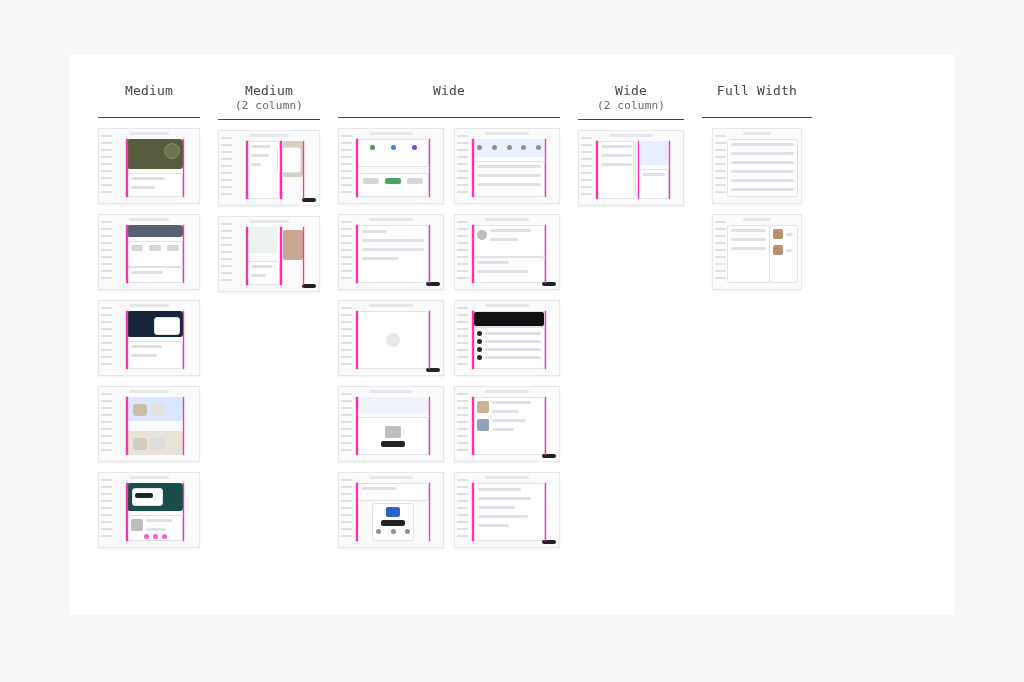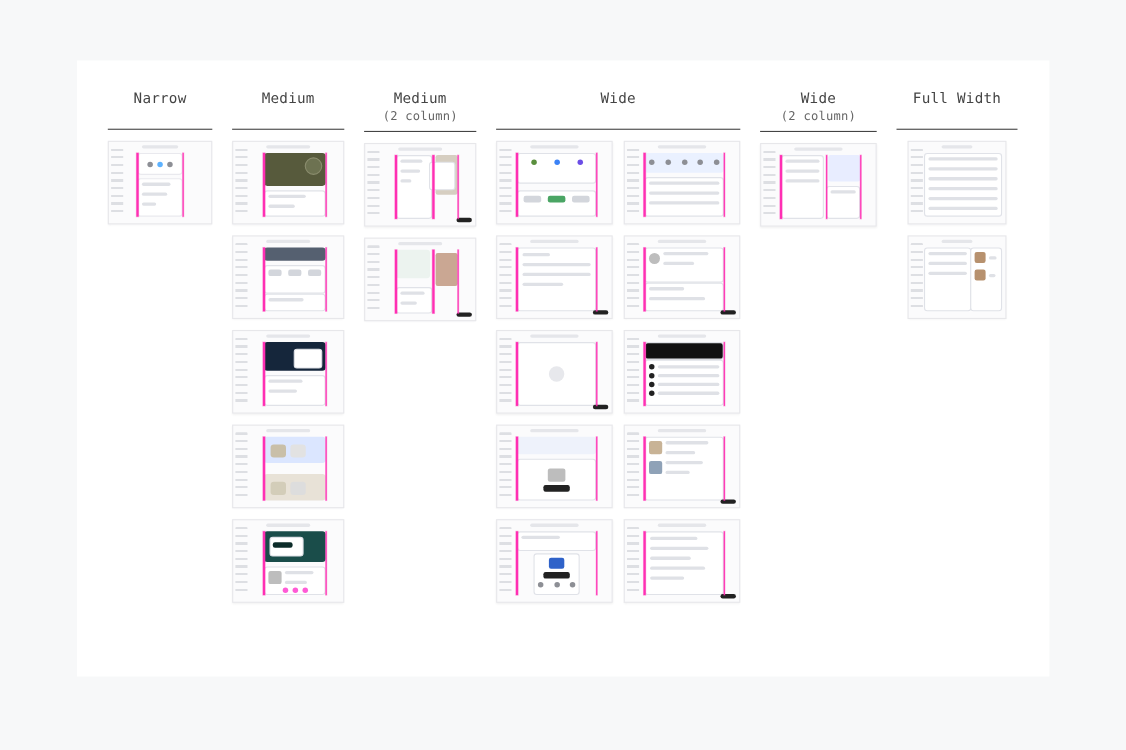--- a/index.html
+++ b/index.html
@@ -158,48 +158,20 @@
     background: #222;
     border-radius: 2px;
   }
 </style>
 </head>
 <body>
 
 <div class="frame">
   <div class="cols">
 
-    <div class="col col-narrow" style="width:95px">
-      <div class="heading">
-        <span>Narrow</span>
-      </div>
-      <hr class="rule">
-      <div class="stack">
-        <div class="thumb">
-          <div class="body">
-            <span class="rail l"></span>
-            <span class="rail r"></span>
-            <div class="flexcol" style="position:absolute;inset:0">
-              <div class="panel" style="height:18px;display:flex;gap:4px;align-items:center;justify-content:center">
-                <span class="dot"></span>
-                  <span class="dot" style="background:#5db2ff"></span>
-                  <span class="dot"></span>
-              </div>
-              <div class="panel" style="flex:1">
-                <div class="flexcol" style="padding:3px">
-                  <div class="strip" style="width:80%"></div>
-                  <div class="strip" style="width:70%"></div>
-                  <div class="strip" style="width:40%"></div>
-                </div>
-              </div>
-            </div>
-          </div>
-        </div>
-      </div>
-    </div>
 
     <div class="col col-medium" style="width:102px">
       <div class="heading">
         <span>Medium</span>
       </div>
       <hr class="rule">
       <div class="stack">
 
         <div class="thumb">
           <div class="body">

